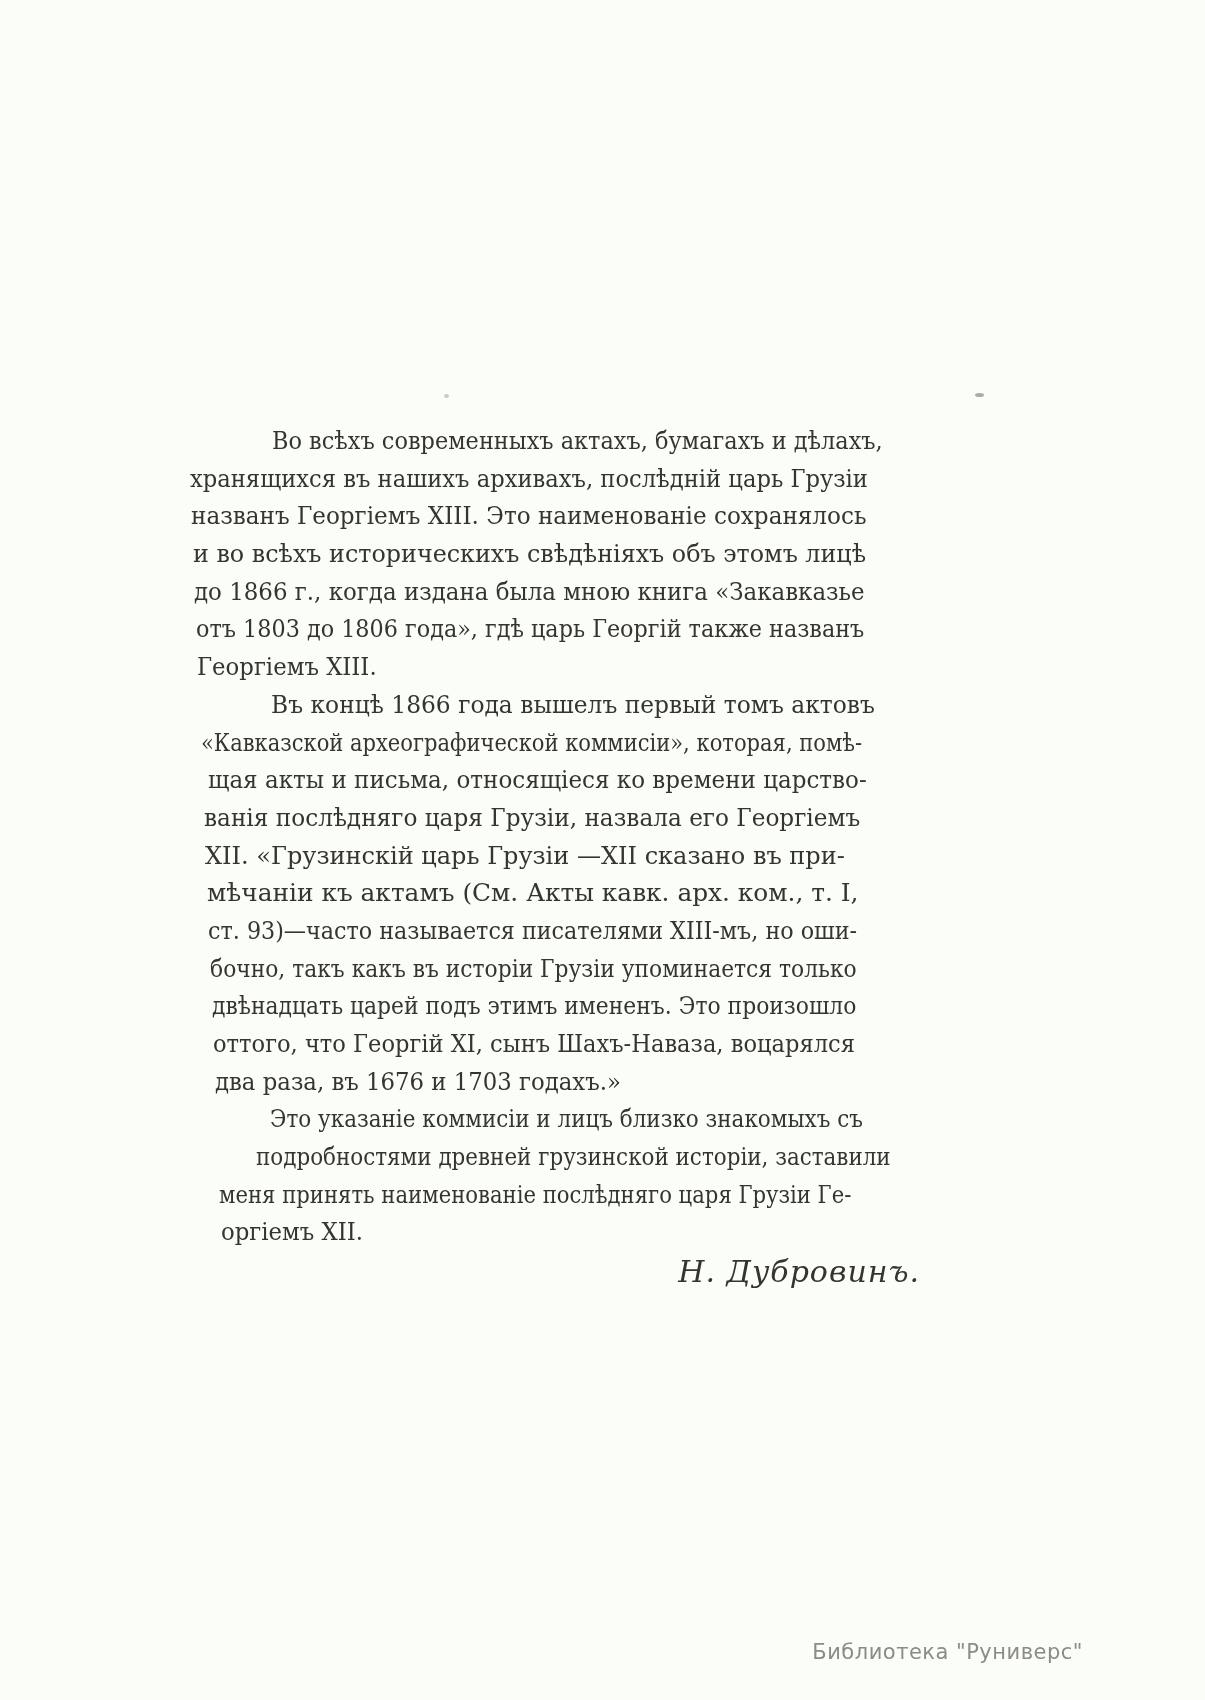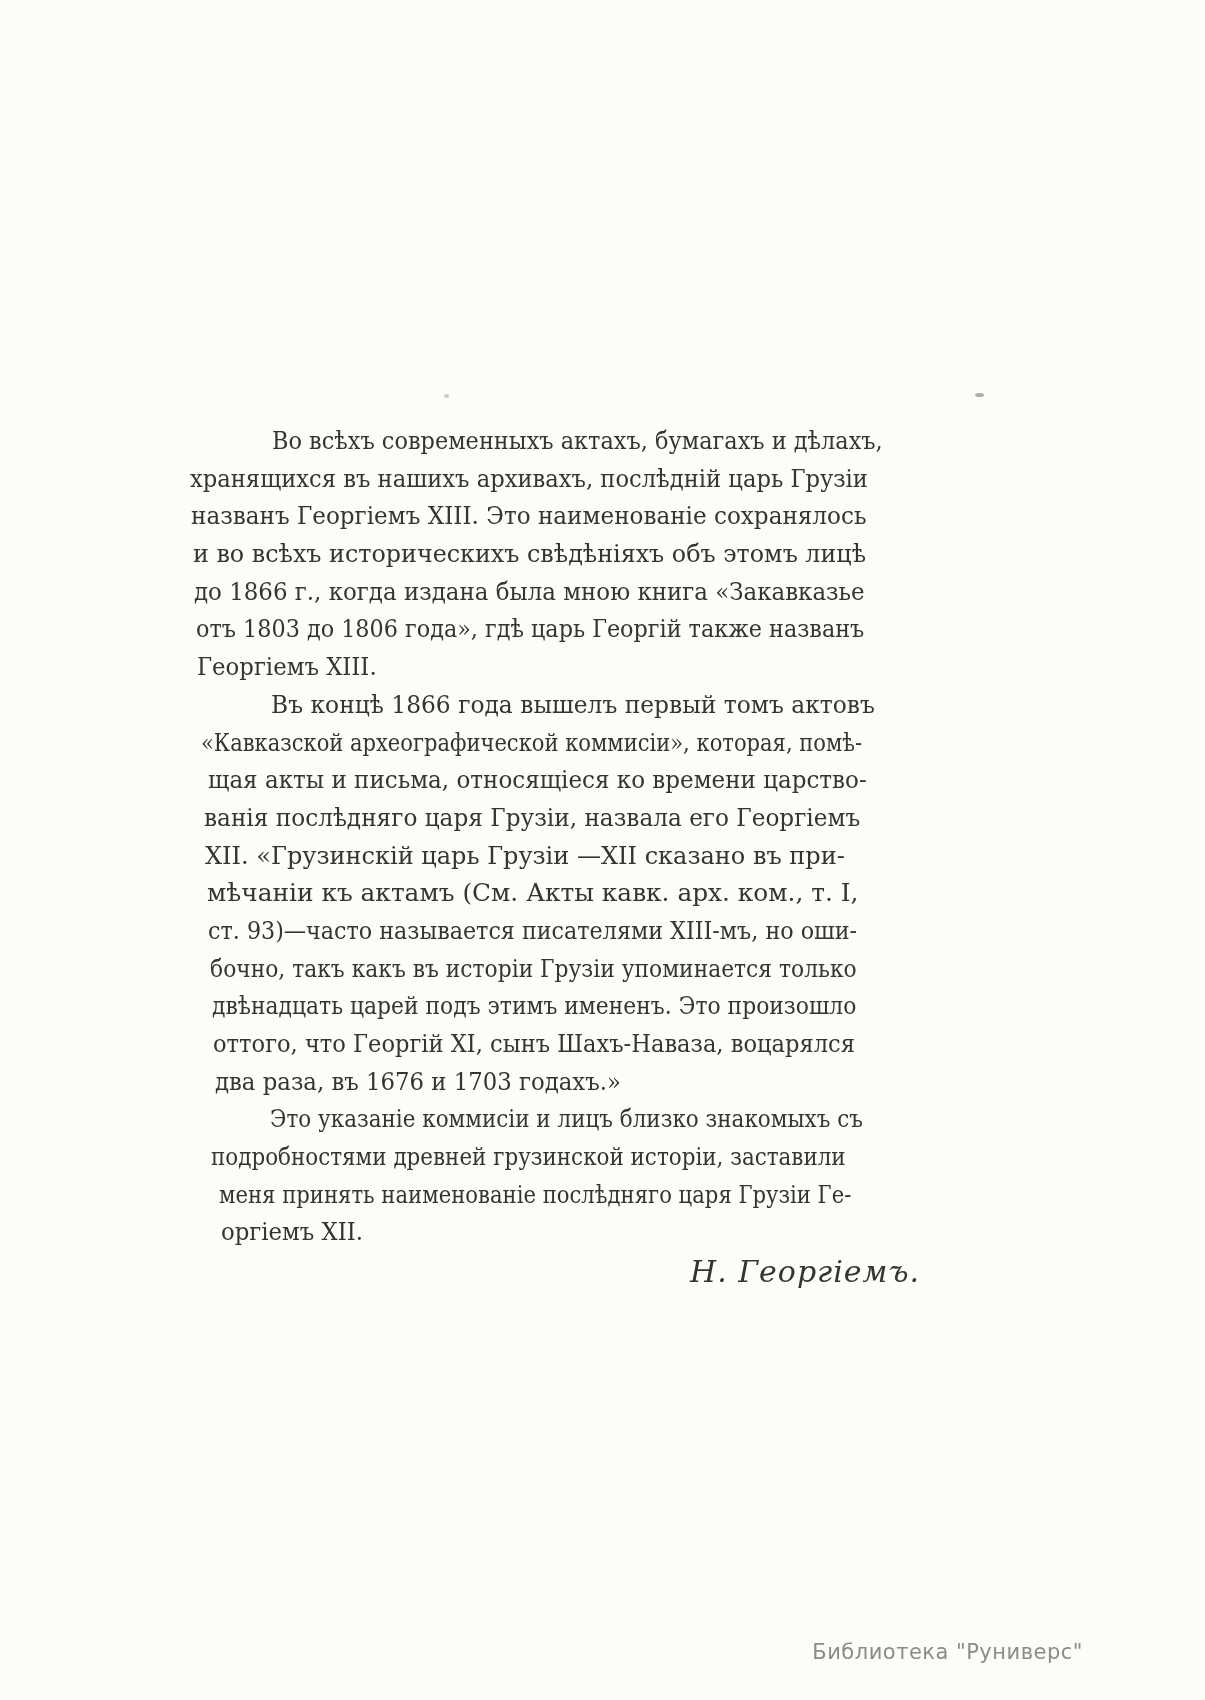--- a/index.html
+++ b/index.html
@@ -89,27 +89,27 @@
       <div class="line" style="margin-left: 20px; padding-left: 0px; width: 795.9px;"><span class="fit" style="transform: scaleX(0.9591);">щая акты и письма, относящіеся ко времени царство-</span></div>
       <div class="line" style="margin-left: 15.7px; padding-left: 0px; width: 793px;"><span class="fit" style="transform: scaleX(0.9662);">ванія послѣдняго царя Грузіи, назвала его Георгіемъ</span></div>
       <div class="line" style="margin-left: 17.27px; padding-left: 0px; width: 790.1px;"><span class="fit" style="transform: scaleX(1.0005);">XII. «Грузинскій царь Грузіи —XII сказано въ при-</span></div>
       <div class="line" style="margin-left: 18.84px; padding-left: 0px; width: 787.2px;"><span class="fit" style="transform: scaleX(1.0341);">мѣчаніи къ актамъ (См. Акты кавк. арх. ком., т. I,</span></div>
       <div class="line" style="margin-left: 20.41px; padding-left: 0px; width: 784.3px;"><span class="fit" style="transform: scaleX(0.9265);">ст. 93)—часто называется писателями XIII-мъ, но оши-</span></div>
       <div class="line" style="margin-left: 21.98px; padding-left: 0px; width: 781.4px;"><span class="fit" style="transform: scaleX(0.9084);">бочно, такъ какъ въ исторіи Грузіи упоминается только</span></div>
       <div class="line" style="margin-left: 23.55px; padding-left: 0px; width: 778.5px;"><span class="fit" style="transform: scaleX(0.9106);">двѣнадцать царей подъ этимъ имененъ. Это произошло</span></div>
       <div class="line" style="margin-left: 25.12px; padding-left: 0px; width: 775.6px;"><span class="fit" style="transform: scaleX(0.9407);">оттого, что Георгій XI, сынъ Шахъ-Наваза, воцарялся</span></div>
       <div class="line" style="margin-left: 26.69px; padding-left: 0px; width: 772.7px;"><span class="fit" style="transform: scaleX(0.95);">два раза, въ 1676 и 1703 годахъ.»</span></div>
       <div class="line" style="margin-left: 28.26px; padding-left: 53.4px; width: 716.4px;"><span class="fit" style="transform: scaleX(0.8951);">Это указаніе коммисіи и лицъ близко знакомыхъ съ</span></div>
-      <div class="line" style="margin-left: 23px; padding-left: 0px; width: 766.9px;"><span class="fit" style="transform: scaleX(0.8938);">подробностями древней грузинской исторіи, заставили</span></div>
+      <div class="line" style="margin-left: 40px; padding-left: 0px; width: 766.9px; text-align: center;"><span class="fit" style="transform: scaleX(0.8938);">подробностями древней грузинской исторіи, заставили</span></div>
       <div class="line" style="margin-left: 31px; padding-left: 0px; width: 764px;"><span class="fit" style="transform: scaleX(0.8818);">меня принять наименованіе послѣдняго царя Грузіи Ге-</span></div>
       <div class="line" style="margin-left: 32.97px; padding-left: 0px; width: 761.1px;"><span class="fit" style="transform: scaleX(0.95);">оргіемъ XII.</span></div>
     </div>
 
   <div class="signature-row">
-    <span>Н. Георгіемъ.</span>
+    <span>Н. Дубровинъ.</span>
   </div>
 
   <div class="speck speck-1"></div>
   <div class="speck speck-2"></div>
 
   <div class="watermark">Библиотека "Руниверс"</div>
 
 </div>
 
 </body></html>

